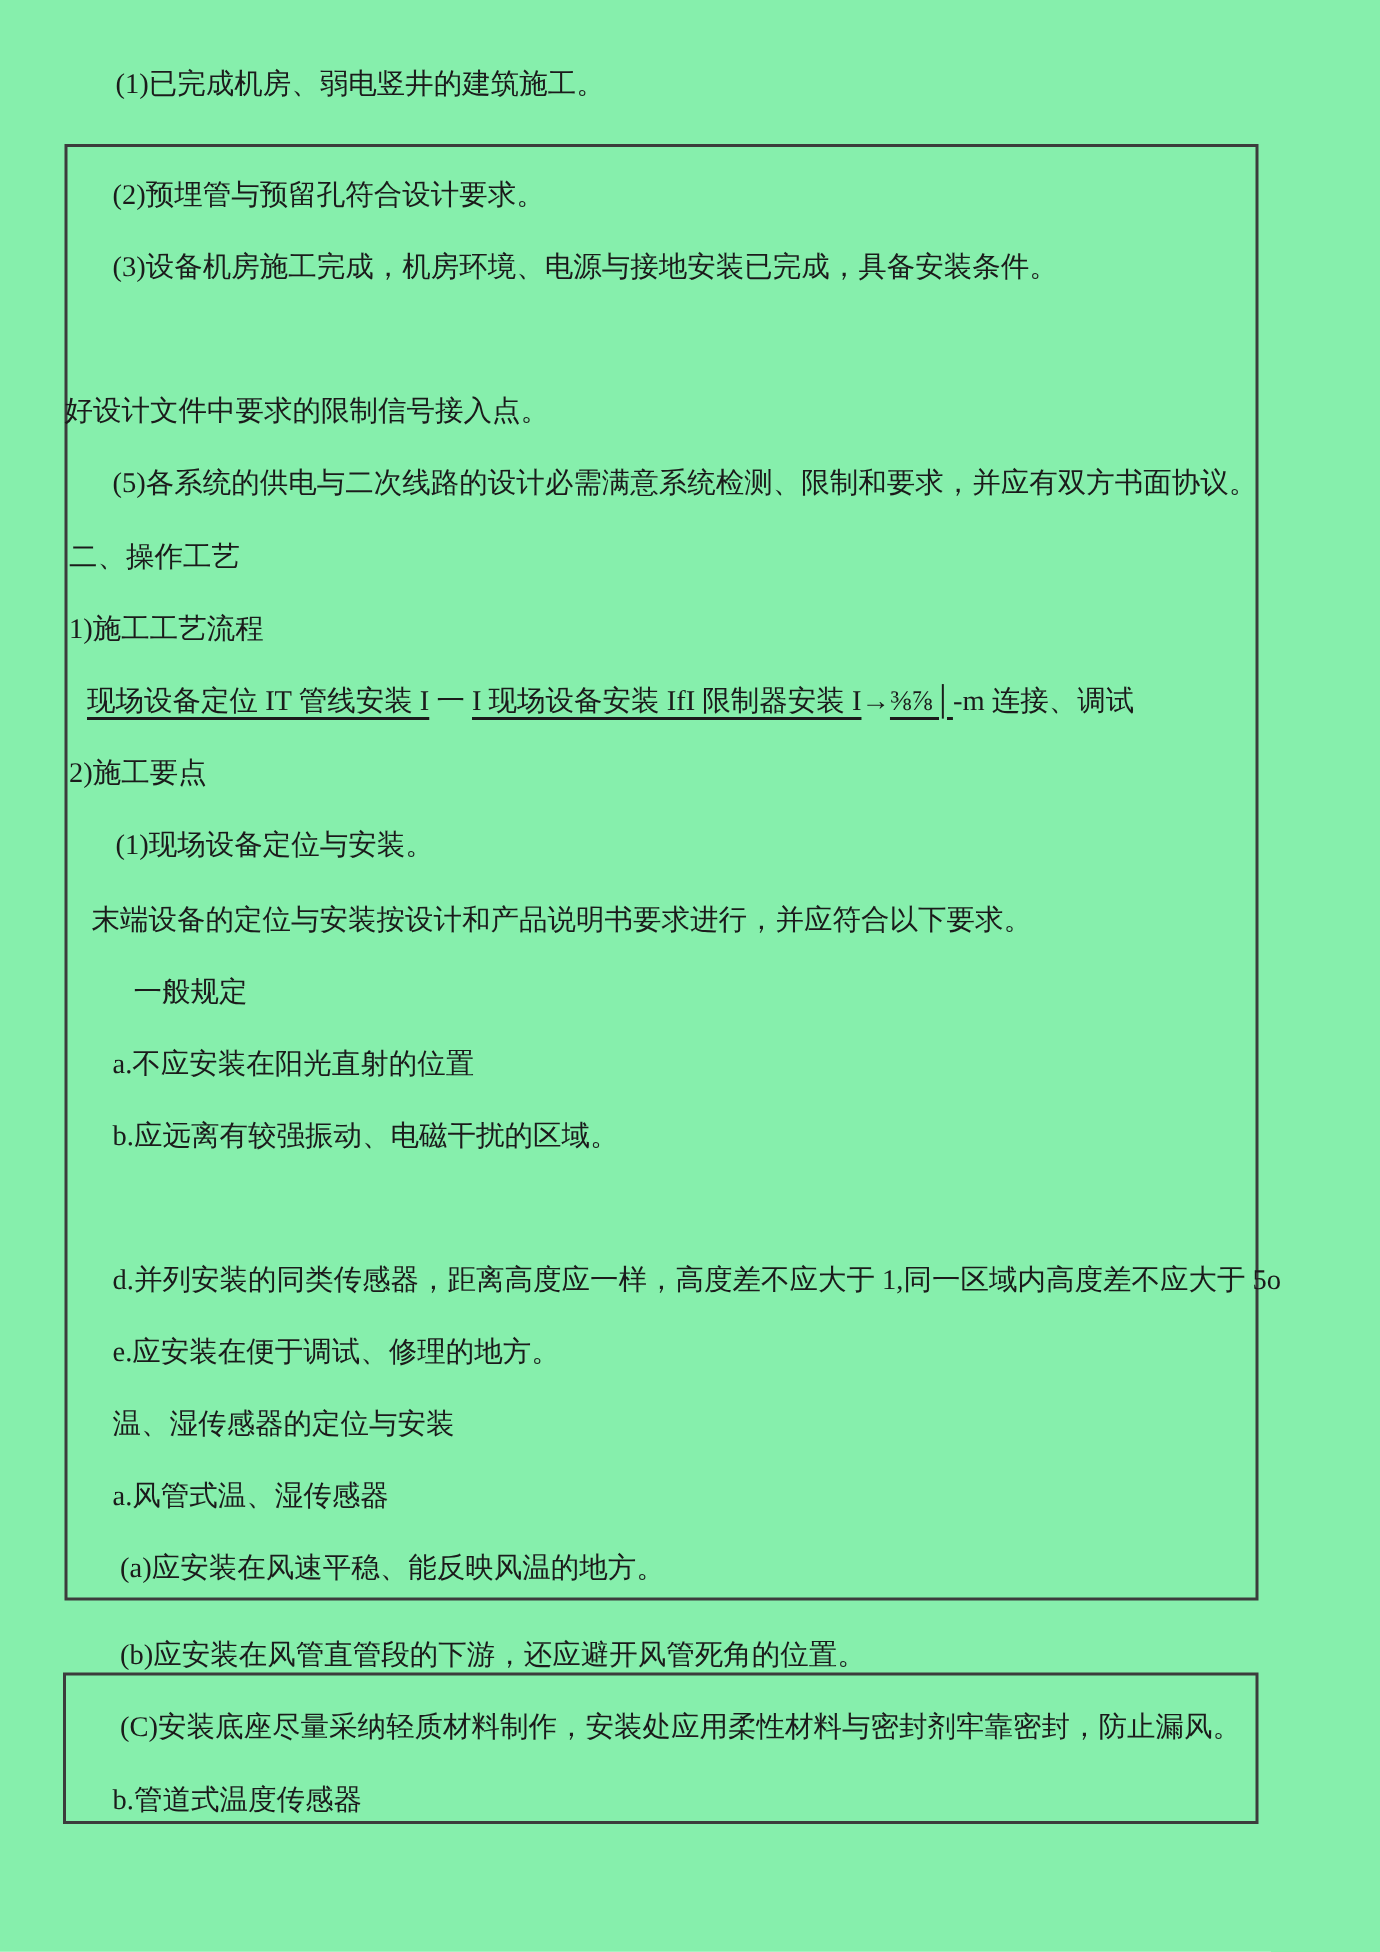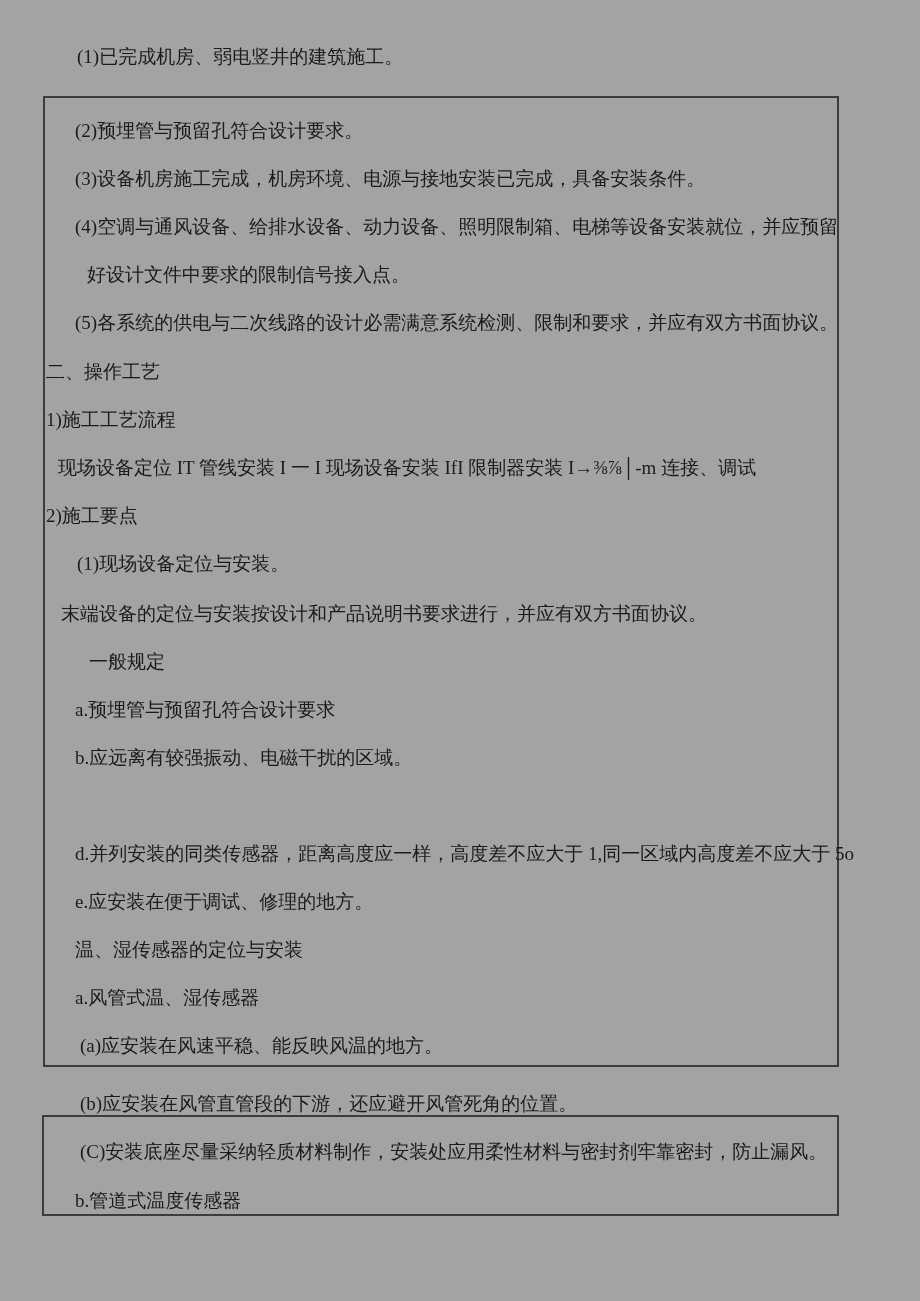--- a/index.html
+++ b/index.html
@@ -4,21 +4,21 @@
 <style>
   html, body { margin: 0; padding: 0; }
   body {
     width: 920px; height: 1301px;
     background: #ffffff;
     font-family: "Liberation Serif", "DejaVu Serif", serif;
   }
   .page {
     position: relative;
     width: 920px; height: 1301px;
-    background: #a3a3a3;
+    background: #86efac;
     overflow: hidden;
     color: #1b1b1b;
   }
   .border-box {
     position: absolute;
     border: 2px solid #3c3c3c;
     box-sizing: border-box;
     background: transparent;
   }
   .box1 { left: 43px; top: 96px;  width: 796px; height: 971px; }
@@ -27,59 +27,59 @@
     position: absolute;
     height: 48px;
     line-height: 48px;
     font-size: 19px;
     letter-spacing: 0px;
     white-space: pre;
     color: #1b1b1b;
   }
   .flow-line { white-space: pre; }
   .flow-line .u {
+    text-decoration: underline;
     text-underline-offset: 5px;
     text-decoration-thickness: 1.5px;
   }
   
   .x-flush  { left: 46px; }
-  .x-cont   { left: 43px; padding-left: 44px; }
+  .x-cont   { left: 43px; }
   .x-small  { left: 58px; }
   .x-mid    { left: 61px; }
   .x-item   { left: 75px; }
   .x-para   { left: 77px; }
   .x-sub    { left: 80px; }
   .x-head   { left: 89px; }
 </style>
 </head>
 <body>
 
 <div class="page">
 
   <div class="border-box box1"></div>
   <div class="border-box box2"></div>
 
   <div class="line x-para" style="top:33px">(1)已完成机房、弱电竖井的建筑施工。</div>
   <div class="line x-item" style="top:107px">(2)预埋管与预留孔符合设计要求。</div>
   <div class="line x-item" style="top:155px">(3)设备机房施工完成，机房环境、电源与接地安装已完成，具备安装条件。</div>
-  <div class="line x-item" style="top:203px">(4)空调与通风设备、给排水设备、动力设备、照明限制箱、电梯等设备安装就位，并应预留</div>
   <div class="line x-cont" style="top:251px">好设计文件中要求的限制信号接入点。</div>
   <div class="line x-item" style="top:299px">(5)各系统的供电与二次线路的设计必需满意系统检测、限制和要求，并应有双方书面协议。</div>
 
   <div class="line x-flush" style="top:348px">二、操作工艺</div>
   <div class="line x-flush" style="top:396px">1)施工工艺流程</div>
 
   <div class="line flow-line x-small" style="top:444px"><span class="u">现场设备定位 IT 管线安装 I</span><span> 一 </span><span class="u">I 现场设备安装 IfI 限制器安装 I</span><span>→</span><span class="u">⅜⅞│</span><span>-m 连接、调试</span></div>
 
   <div class="line x-flush" style="top:492px">2)施工要点</div>
   <div class="line x-para" style="top:540px">(1)现场设备定位与安装。</div>
-  <div class="line x-mid" style="top:590px">末端设备的定位与安装按设计和产品说明书要求进行，并应有双方书面协议。</div>
+  <div class="line x-mid" style="top:590px">末端设备的定位与安装按设计和产品说明书要求进行，并应符合以下要求。</div>
 
   <div class="line x-head" style="top:638px">一般规定</div>
-  <div class="line x-item" style="top:686px">a.预埋管与预留孔符合设计要求</div>
+  <div class="line x-item" style="top:686px">a.不应安装在阳光直射的位置</div>
   <div class="line x-item" style="top:734px">b.应远离有较强振动、电磁干扰的区域。</div>
   <div class="line x-item" style="top:830px">d.并列安装的同类传感器，距离高度应一样，高度差不应大于 1,同一区域内高度差不应大于 5o</div>
   <div class="line x-item" style="top:926px">温、湿传感器的定位与安装</div>
 
   <div class="line x-item" style="top:878px">e.应安装在便于调试、修理的地方。</div>
   <div class="line x-item" style="top:974px">a.风管式温、湿传感器</div>
   <div class="line x-sub" style="top:1080px">(b)应安装在风管直管段的下游，还应避开风管死角的位置。</div>
   <div class="line x-sub" style="top:1022px">(a)应安装在风速平稳、能反映风温的地方。</div>
   <div class="line x-sub" style="top:1128px">(C)安装底座尽量采纳轻质材料制作，安装处应用柔性材料与密封剂牢靠密封，防止漏风。</div>
   <div class="line x-item" style="top:1177px">b.管道式温度传感器</div>

